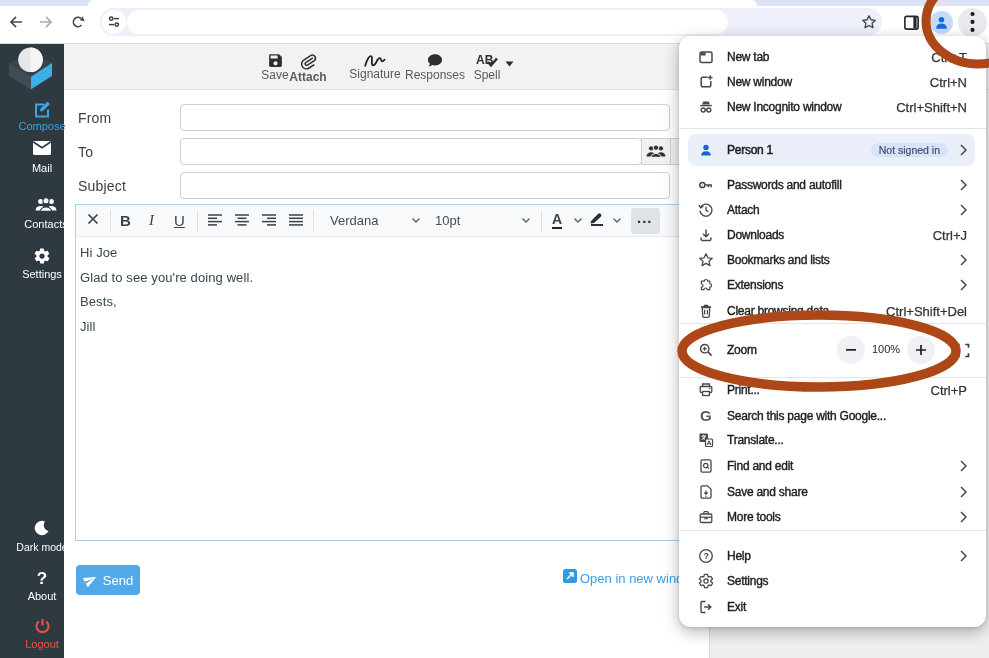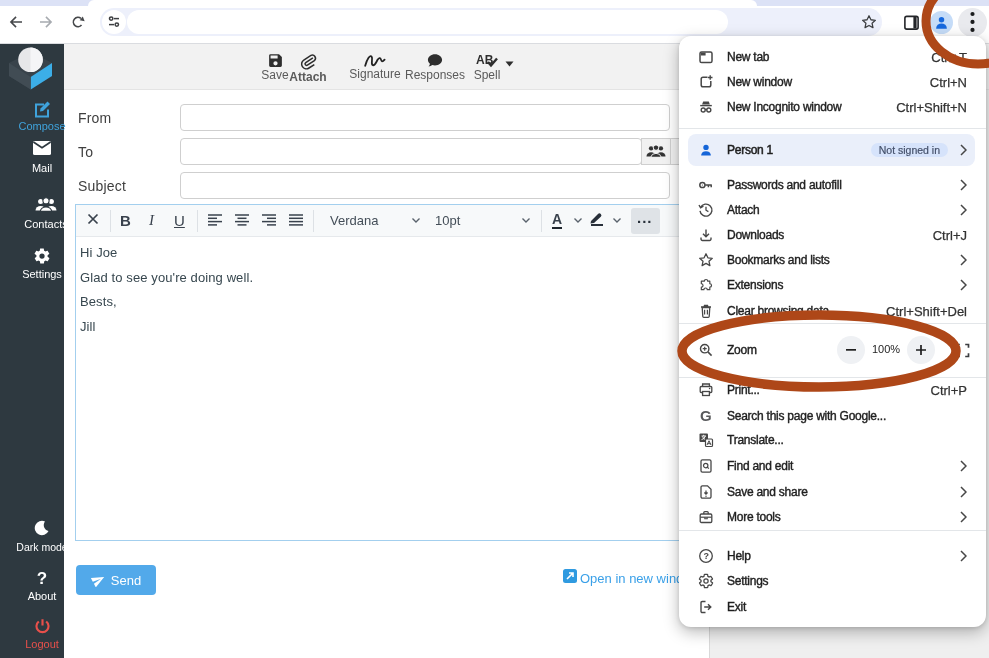--- a/index.html
+++ b/index.html
@@ -250,21 +250,21 @@
 <svg class="abs" style="left:612px;top:217px;" width="10" height="7" viewBox="0 0 10 7">
     <path d="M1.5 1.5 L5 5 L8.5 1.5" fill="none" stroke="#5a636d" stroke-width="1.4"></path>
   </svg>
 <div class="abs" style="left:631px;top:208px;width:29px;height:26px;background:#dfe3e7;border-radius:3px;"></div>
 <div class="abs" style="left:637px;top:209px;font-size:15px;font-weight:bold;color:#28303a;letter-spacing:1px;">...</div>
 
 <div class="abs" style="left:80px;top:241px;font-size:13px;color:#37474f;letter-spacing:0.1px;line-height:24.6px;">
  Hi Joe<br>Glad to see you're doing well.<br>Bests,<br>Jill
 </div>
 
-<div class="abs" style="left:76px;top:565px;width:80px;height:30px;background:#52a9ea;border-radius:4px;display:flex;align-items:center;justify-content:center;gap:5px;color:#fff;font-size:13px;">
+<div class="abs" style="left:76px;top:565px;width:64px;height:30px;background:#52a9ea;border-radius:4px;display:flex;align-items:center;justify-content:center;gap:5px;color:#fff;font-size:13px;">
   <svg width="15" height="14" viewBox="0 0 24 24">
       <g transform="rotate(-28 12 12)">
         <path fill="#fff" d="M2 21 L23 12 2 3 2 10 17 12 2 14 Z"></path>
       </g>
     </svg>Send
 </div>
 <svg class="abs" style="left:563px;top:569px;" width="14" height="14" viewBox="0 0 14 14">
     <rect x="0" y="0" width="14" height="14" rx="2.5" fill="#2f9ae0"></rect>
     <path d="M4 10 L10 4 M6 4 h4 v4" stroke="#fff" stroke-width="1.6" fill="none"></path>
   </svg>

